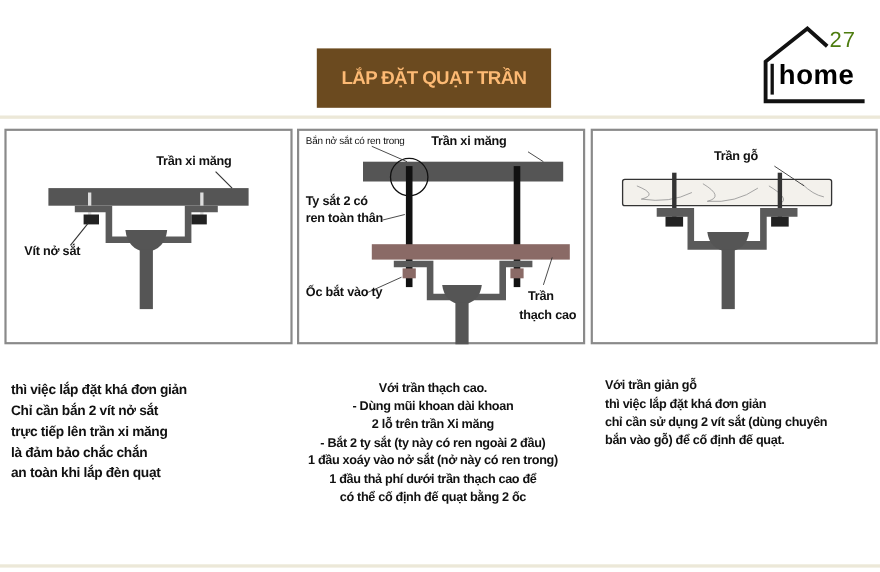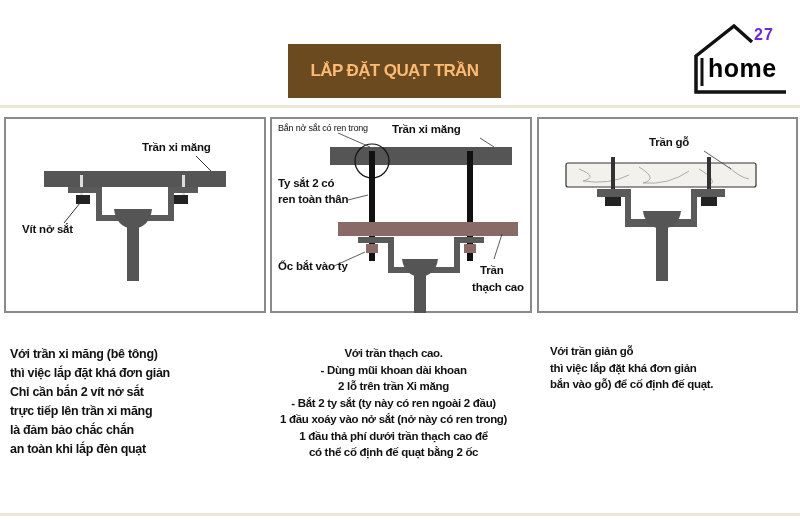--- a/index.html
+++ b/index.html
@@ -10,21 +10,21 @@
     color:#111;
   }
   .sep-line { position:absolute; left:0; width:800px; height:3px; background:#ece8d8; }
   .title-box {
     position:absolute; left:288px; top:44px; width:213px; height:54px;
     background:#6b4a1f; color:#fdba74;
     display:flex; align-items:center; justify-content:center;
     font-weight:bold; font-size:17px; letter-spacing:-0.6px;
   }
   .logo { position:absolute; left:690px; top:20px; width:110px; height:80px; }
-  .logo .num { position:absolute; left:64px; top:6px; font-weight:bold; font-size:16px; letter-spacing:1px; color:#6d28d9; }
+  .logo .num { position:absolute; left:64px; top:6px; font-weight:normal; font-size:20px; letter-spacing:1px; color:#4d7c0f; }
   .logo .word { position:absolute; left:18px; top:34px; font-weight:bold; font-size:25px; color:#000000; letter-spacing:0.5px; }
   .panel {
     position:absolute; top:117px; height:196px;
     border:2px solid #8a8a8a; box-sizing:border-box; background:#fff;
   }
   .panel svg { position:absolute; left:0; top:0; }
   .lbl { position:absolute; font-weight:bold; font-size:11.5px; color:#111; white-space:nowrap; letter-spacing:-0.2px; }
   .lbl.small { font-size:9px; font-weight:normal; }
   .desc {
     position:absolute; font-weight:bold; font-size:12.5px; line-height:19px;
@@ -120,35 +120,35 @@
     <rect x="162" y="78" width="16" height="9" fill="#222"></rect>
 
     <path d="M104 92 H142 Q140 108 123 110 Q106 108 104 92 Z" fill="#555"></path>
     <rect x="117" y="108" width="12" height="54" fill="#555"></rect>
     <line x1="165" y1="32" x2="192" y2="50" stroke="#333" stroke-width="0.8"></line>
   </svg>
   <span class="lbl" style="left:110px; top:17px;">Trần gỗ</span>
 </div>
 
 <div class="desc" style="left:10px; top:345px;">
-  <div>Với trần xi măng (bê tông)</div>
   <div>thì việc lắp đặt khá đơn giản</div>
   <div>Chỉ cần bắn 2 vít nở sắt</div>
   <div>trực tiếp lên trần xi măng</div>
   <div>là đảm bảo chắc chắn</div>
   <div>an toàn khi lắp đèn quạt</div>
 </div>
 
 <div class="desc tight" style="left:280px; top:345px;text-align:center;">
   <div>Với trần thạch cao.</div>
   <div>- Dùng mũi khoan dài khoan</div>
   <div>2 lỗ trên trần Xi măng</div>
   <div>- Bắt 2 ty sắt (ty này có ren ngoài 2 đầu)</div>
   <div>1 đầu xoáy vào nở sắt (nở này có ren trong)</div>
   <div>1 đầu thả phí dưới trần thạch cao để</div>
   <div>có thể cố định đế quạt bằng 2 ốc</div>
 </div>
 
 <div class="desc tight" style="left:550px; top:343px;">
   <div>Với trần giản gỗ</div>
   <div>thì việc lắp đặt khá đơn giản</div>
+  <div>chỉ cần sử dụng 2 vít sắt (dùng chuyên</div>
   <div>bắn vào gỗ) để cố định đế quạt.</div>
 </div>
 
 </body></html>

